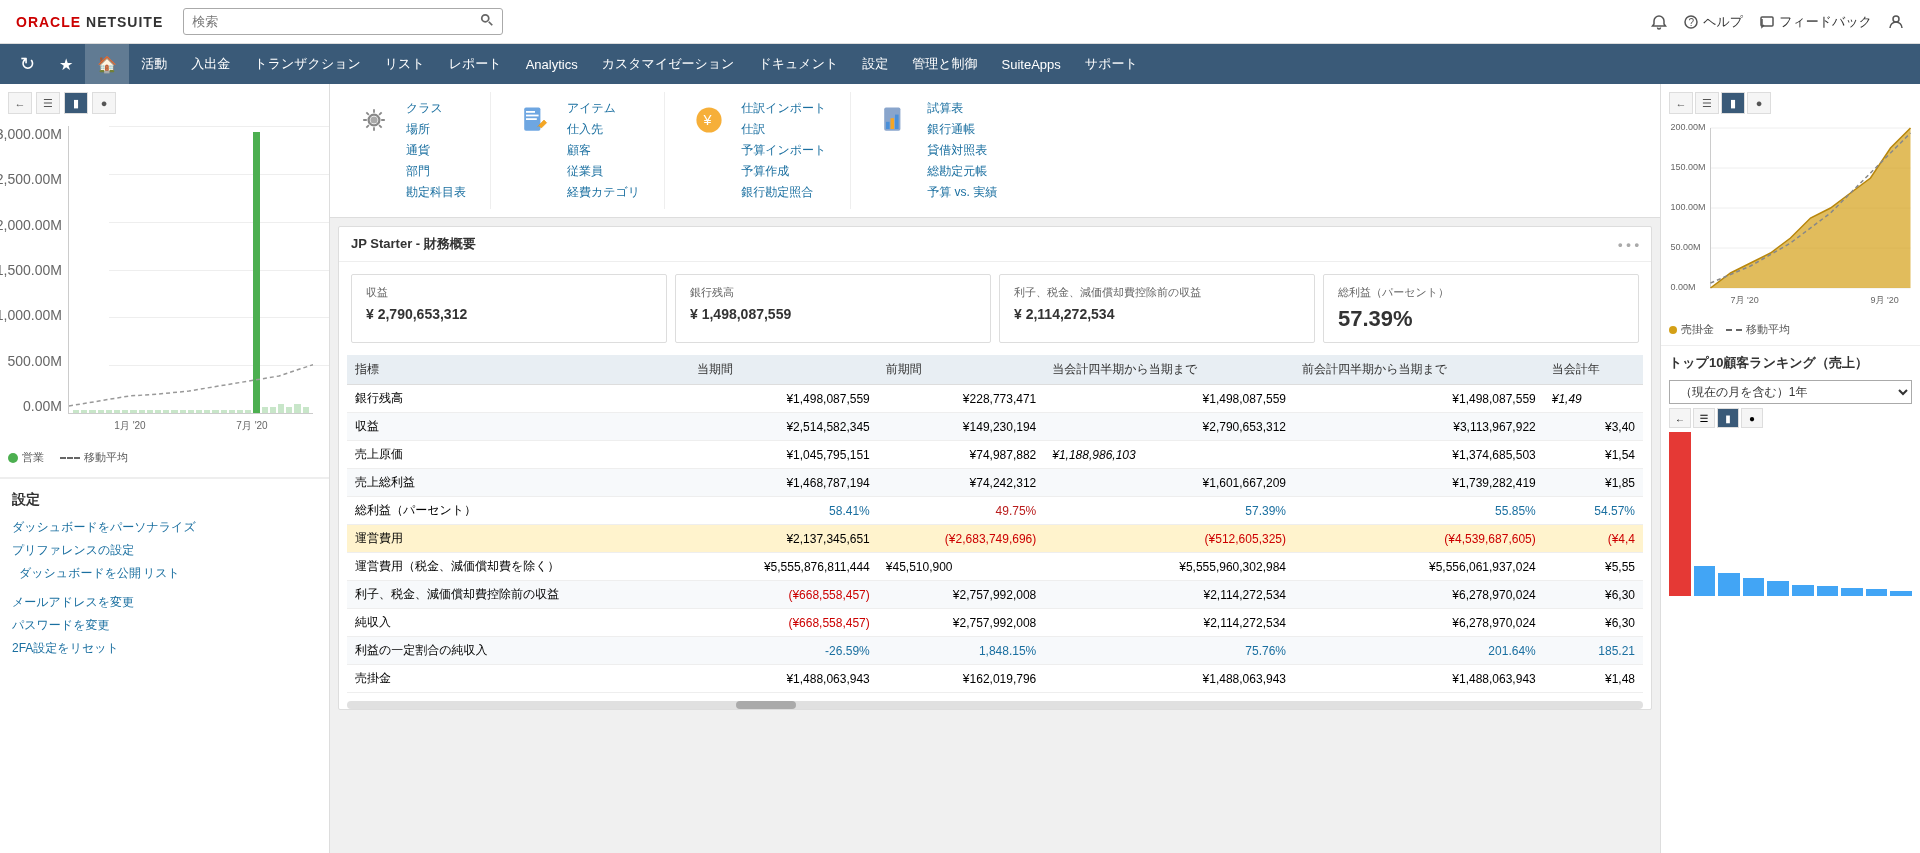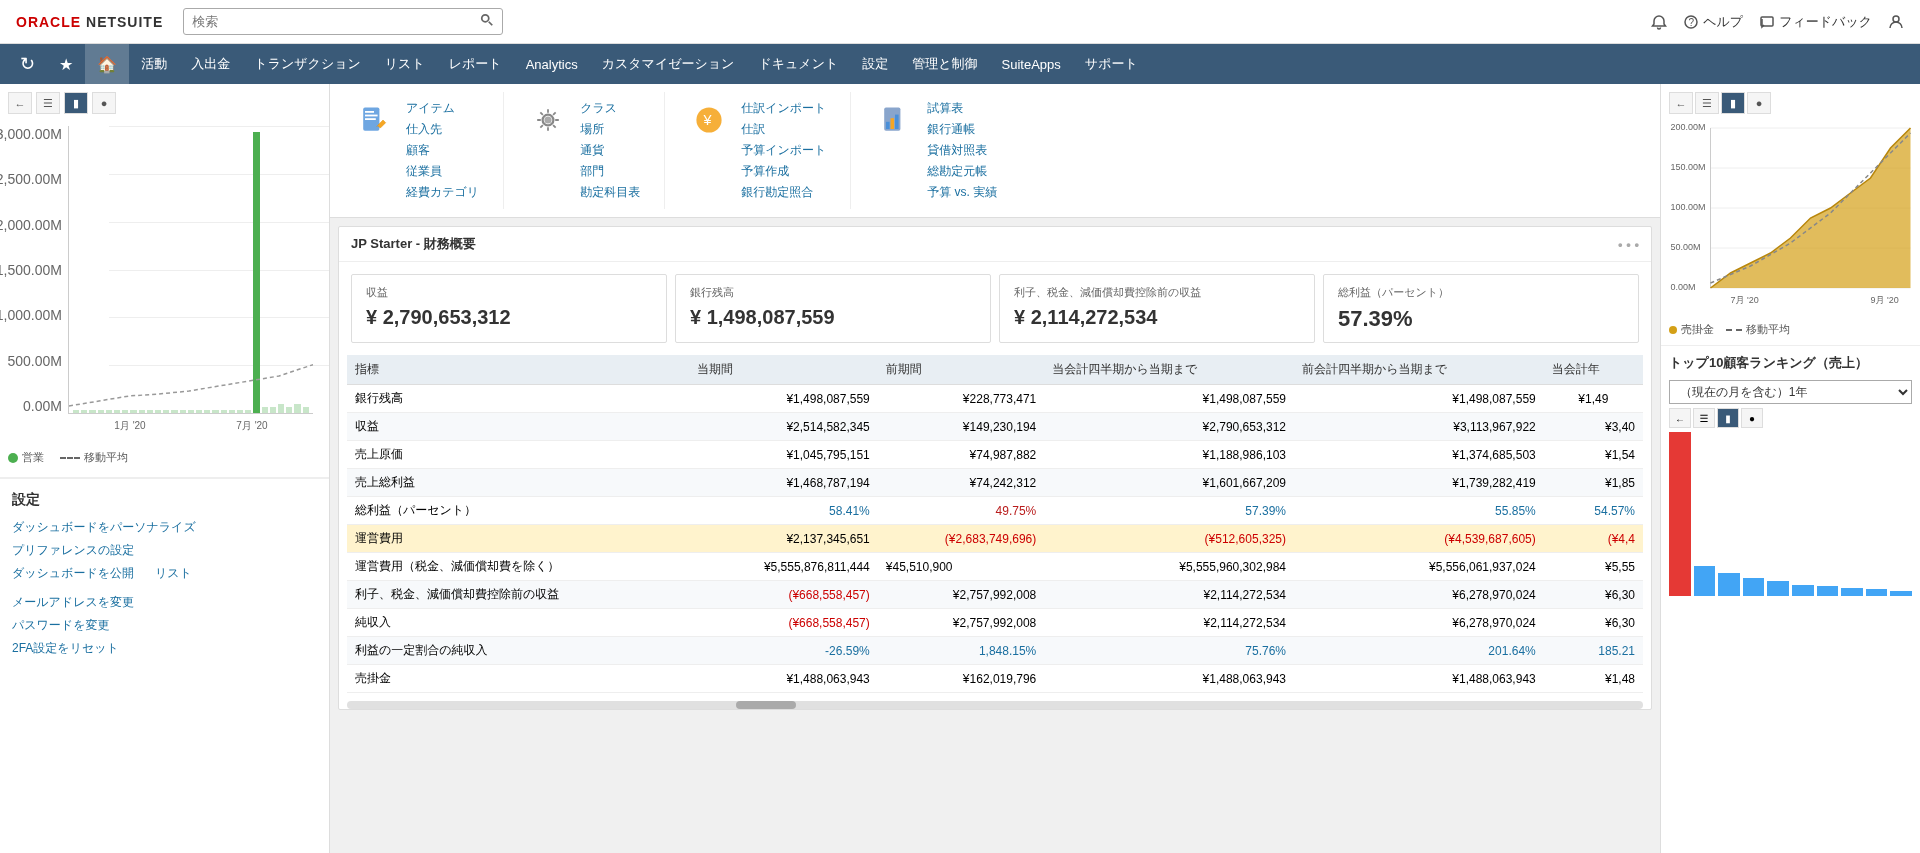--- a/index.html
+++ b/index.html
@@ -68,21 +68,21 @@
     .x-labels { position: absolute; bottom: -20px; left: 0; right: 0; display: flex; justify-content: space-around; }
     .x-label { font-size: 10px; color: #666; }
     .chart-legend { display: flex; align-items: center; gap: 16px; padding: 4px 0; margin-top: 8px; }
     .legend-item { display: flex; align-items: center; gap: 4px; font-size: 11px; color: #555; }
     .legend-dot { width: 10px; height: 10px; border-radius: 50%; }
     .legend-dashed { width: 20px; height: 2px; border-top: 2px dashed #666; }
 
     .settings-panel { padding: 12px; border-top: 1px solid #eee; }
     .settings-title { font-size: 14px; font-weight: bold; color: #333; margin-bottom: 10px; }
     .settings-link { display: block; color: #1a6fa0; font-size: 12px; margin-bottom: 6px; cursor: pointer; }
-    .settings-row { display: flex; gap: 21px; margin-bottom: 6px; }
+    .settings-row { display: flex; gap: 2px; margin-bottom: 6px; margin-left: 7px; }
 
     
     .main-content { flex: 1; overflow-y: auto; background: #f0f0f0; }
 
     
     .menu-area {
       background: #fff; border-bottom: 1px solid #ddd; padding: 8px 0;
       display: flex; gap: 0;
     }
     .menu-section { display: flex; align-items: flex-start; gap: 12px; padding: 8px 24px; border-right: 1px solid #eee; }
@@ -96,21 +96,21 @@
     .finance-header {
       padding: 8px 12px; font-size: 13px; font-weight: bold; color: #333;
       border-bottom: 1px solid #eee; display: flex; align-items: center; justify-content: space-between;
     }
     .finance-cards { display: flex; gap: 0; padding: 12px; }
     .finance-card {
       flex: 1; border: 1px solid #ddd; border-radius: 2px; padding: 10px 14px; margin-right: 8px;
     }
     .finance-card:last-child { margin-right: 0; }
     .finance-card-label { font-size: 11px; color: #666; margin-bottom: 6px; }
-    .finance-card-value { font-size: 20px; font-weight: bold; color: #333; }
+    .finance-card-value { font-size: 14px; font-weight: bold; color: #333; }
 
     
     .table-wrapper { overflow-x: auto; margin: 0 8px 8px; }
     table { width: 100%; border-collapse: collapse; background: #fff; font-size: 12px; }
     thead tr { background: #e8eef3; border-radius: 12px; }
     th { padding: 6px 8px; text-align: left; color: #333; font-weight: normal; border-bottom: 1px solid #ddd; white-space: nowrap; }
     td { padding: 5px 8px; border-bottom: 1px solid #eee; white-space: nowrap; }
     tr:nth-child(even) { background: #f7f9fb; }
     tr.highlighted { background: #fff3cd; }
 
@@ -334,52 +334,52 @@
       <a class="settings-link">2FA設定をリセット</a>
     </div>
   </div>
 
   <div class="main-content">
 
     <div class="menu-area">
 
       <div class="menu-section">
         <div class="menu-section-icon">
+          <svg class="gear-icon-svg" viewBox="0 0 40 40">
+            <circle cx="20" cy="20" r="6" fill="none" stroke="#888" stroke-width="2.5"></circle>
+            <path d="M20 8v4M20 28v4M8 20h4M28 20h4M11.5 11.5l2.8 2.8M25.7 25.7l2.8 2.8M11.5 28.5l2.8-2.8M25.7 14.3l2.8-2.8" fill="none" stroke="#888" stroke-width="2"></path>
+            <circle cx="20" cy="20" r="4" fill="#aaa"></circle>
+          </svg>
+        </div>
+        <div class="menu-section-links">
+          <a class="menu-link">クラス</a>
+          <a class="menu-link">場所</a>
+          <a class="menu-link">通貨</a>
+          <a class="menu-link">部門</a>
+          <a class="menu-link">勘定科目表</a>
+        </div>
+      </div>
+
+      <div class="menu-section">
+        <div class="menu-section-icon">
           <svg class="doc-icon-svg" viewBox="0 0 40 40">
             <rect x="8" y="6" width="18" height="26" rx="2" fill="#4a90d9" opacity="0.8"></rect>
             <rect x="10" y="10" width="10" height="2" fill="#fff"></rect>
             <rect x="10" y="14" width="14" height="2" fill="#fff"></rect>
             <rect x="10" y="18" width="12" height="2" fill="#fff"></rect>
             <path d="M24 26l6-6 3 3-6 6z" fill="#f5a623" stroke="#e08b00" stroke-width="0.5"></path>
             <path d="M24 26l-2 2 2-1z" fill="#e08b00"></path>
           </svg>
         </div>
         <div class="menu-section-links">
           <a class="menu-link">アイテム</a>
           <a class="menu-link">仕入先</a>
           <a class="menu-link">顧客</a>
           <a class="menu-link">従業員</a>
           <a class="menu-link">経費カテゴリ</a>
-        </div>
-      </div>
-
-      <div class="menu-section">
-        <div class="menu-section-icon">
-          <svg class="gear-icon-svg" viewBox="0 0 40 40">
-            <circle cx="20" cy="20" r="6" fill="none" stroke="#888" stroke-width="2.5"></circle>
-            <path d="M20 8v4M20 28v4M8 20h4M28 20h4M11.5 11.5l2.8 2.8M25.7 25.7l2.8 2.8M11.5 28.5l2.8-2.8M25.7 14.3l2.8-2.8" fill="none" stroke="#888" stroke-width="2"></path>
-            <circle cx="20" cy="20" r="4" fill="#aaa"></circle>
-          </svg>
-        </div>
-        <div class="menu-section-links">
-          <a class="menu-link">クラス</a>
-          <a class="menu-link">場所</a>
-          <a class="menu-link">通貨</a>
-          <a class="menu-link">部門</a>
-          <a class="menu-link">勘定科目表</a>
         </div>
       </div>
 
       <div class="menu-section">
         <div class="menu-section-icon">
           <svg class="doc-icon-svg" viewBox="0 0 40 40">
             <circle cx="20" cy="20" r="14" fill="#f5a623" opacity="0.9"></circle>
             <text x="14" y="25" font-size="16" fill="#fff">¥</text>
           </svg>
         </div>
@@ -447,35 +447,35 @@
               <th>当会計年</th>
             </tr>
           </thead>
           <tbody id="finance-table-body">
           <tr>
                 <td>銀行残高</td>
                 <td style="text-align: right;">¥1,498,087,559</td>
                 <td style="text-align: right;">¥228,773,471</td>
                 <td style="text-align: right;">¥1,498,087,559</td>
                 <td style="text-align: right;">¥1,498,087,559</td>
-                <td style="text-align: center;">¥1,49</td>
+                <td style="text-align: left; font-style: italic;">¥1,49</td>
               </tr>
               <tr>
                 <td>収益</td>
                 <td style="text-align: right;">¥2,514,582,345</td>
                 <td style="text-align: right;">¥149,230,194</td>
                 <td style="text-align: right;">¥2,790,653,312</td>
                 <td style="text-align: right;">¥3,113,967,922</td>
                 <td style="text-align: right;">¥3,40</td>
               </tr>
               <tr>
                 <td>売上原価</td>
                 <td style="text-align: right;">¥1,045,795,151</td>
                 <td style="text-align: right;">¥74,987,882</td>
-                <td style="text-align: right;">¥1,188,986,103</td>
+                <td style="text-align: left; font-style: italic;">¥1,188,986,103</td>
                 <td style="text-align: right;">¥1,374,685,503</td>
                 <td style="text-align: right;">¥1,54</td>
               </tr>
               <tr>
                 <td>売上総利益</td>
                 <td style="text-align: right;">¥1,468,787,194</td>
                 <td style="text-align: right;">¥74,242,312</td>
                 <td style="text-align: right;">¥1,601,667,209</td>
                 <td style="text-align: right;">¥1,739,282,419</td>
                 <td style="text-align: right;">¥1,85</td>

